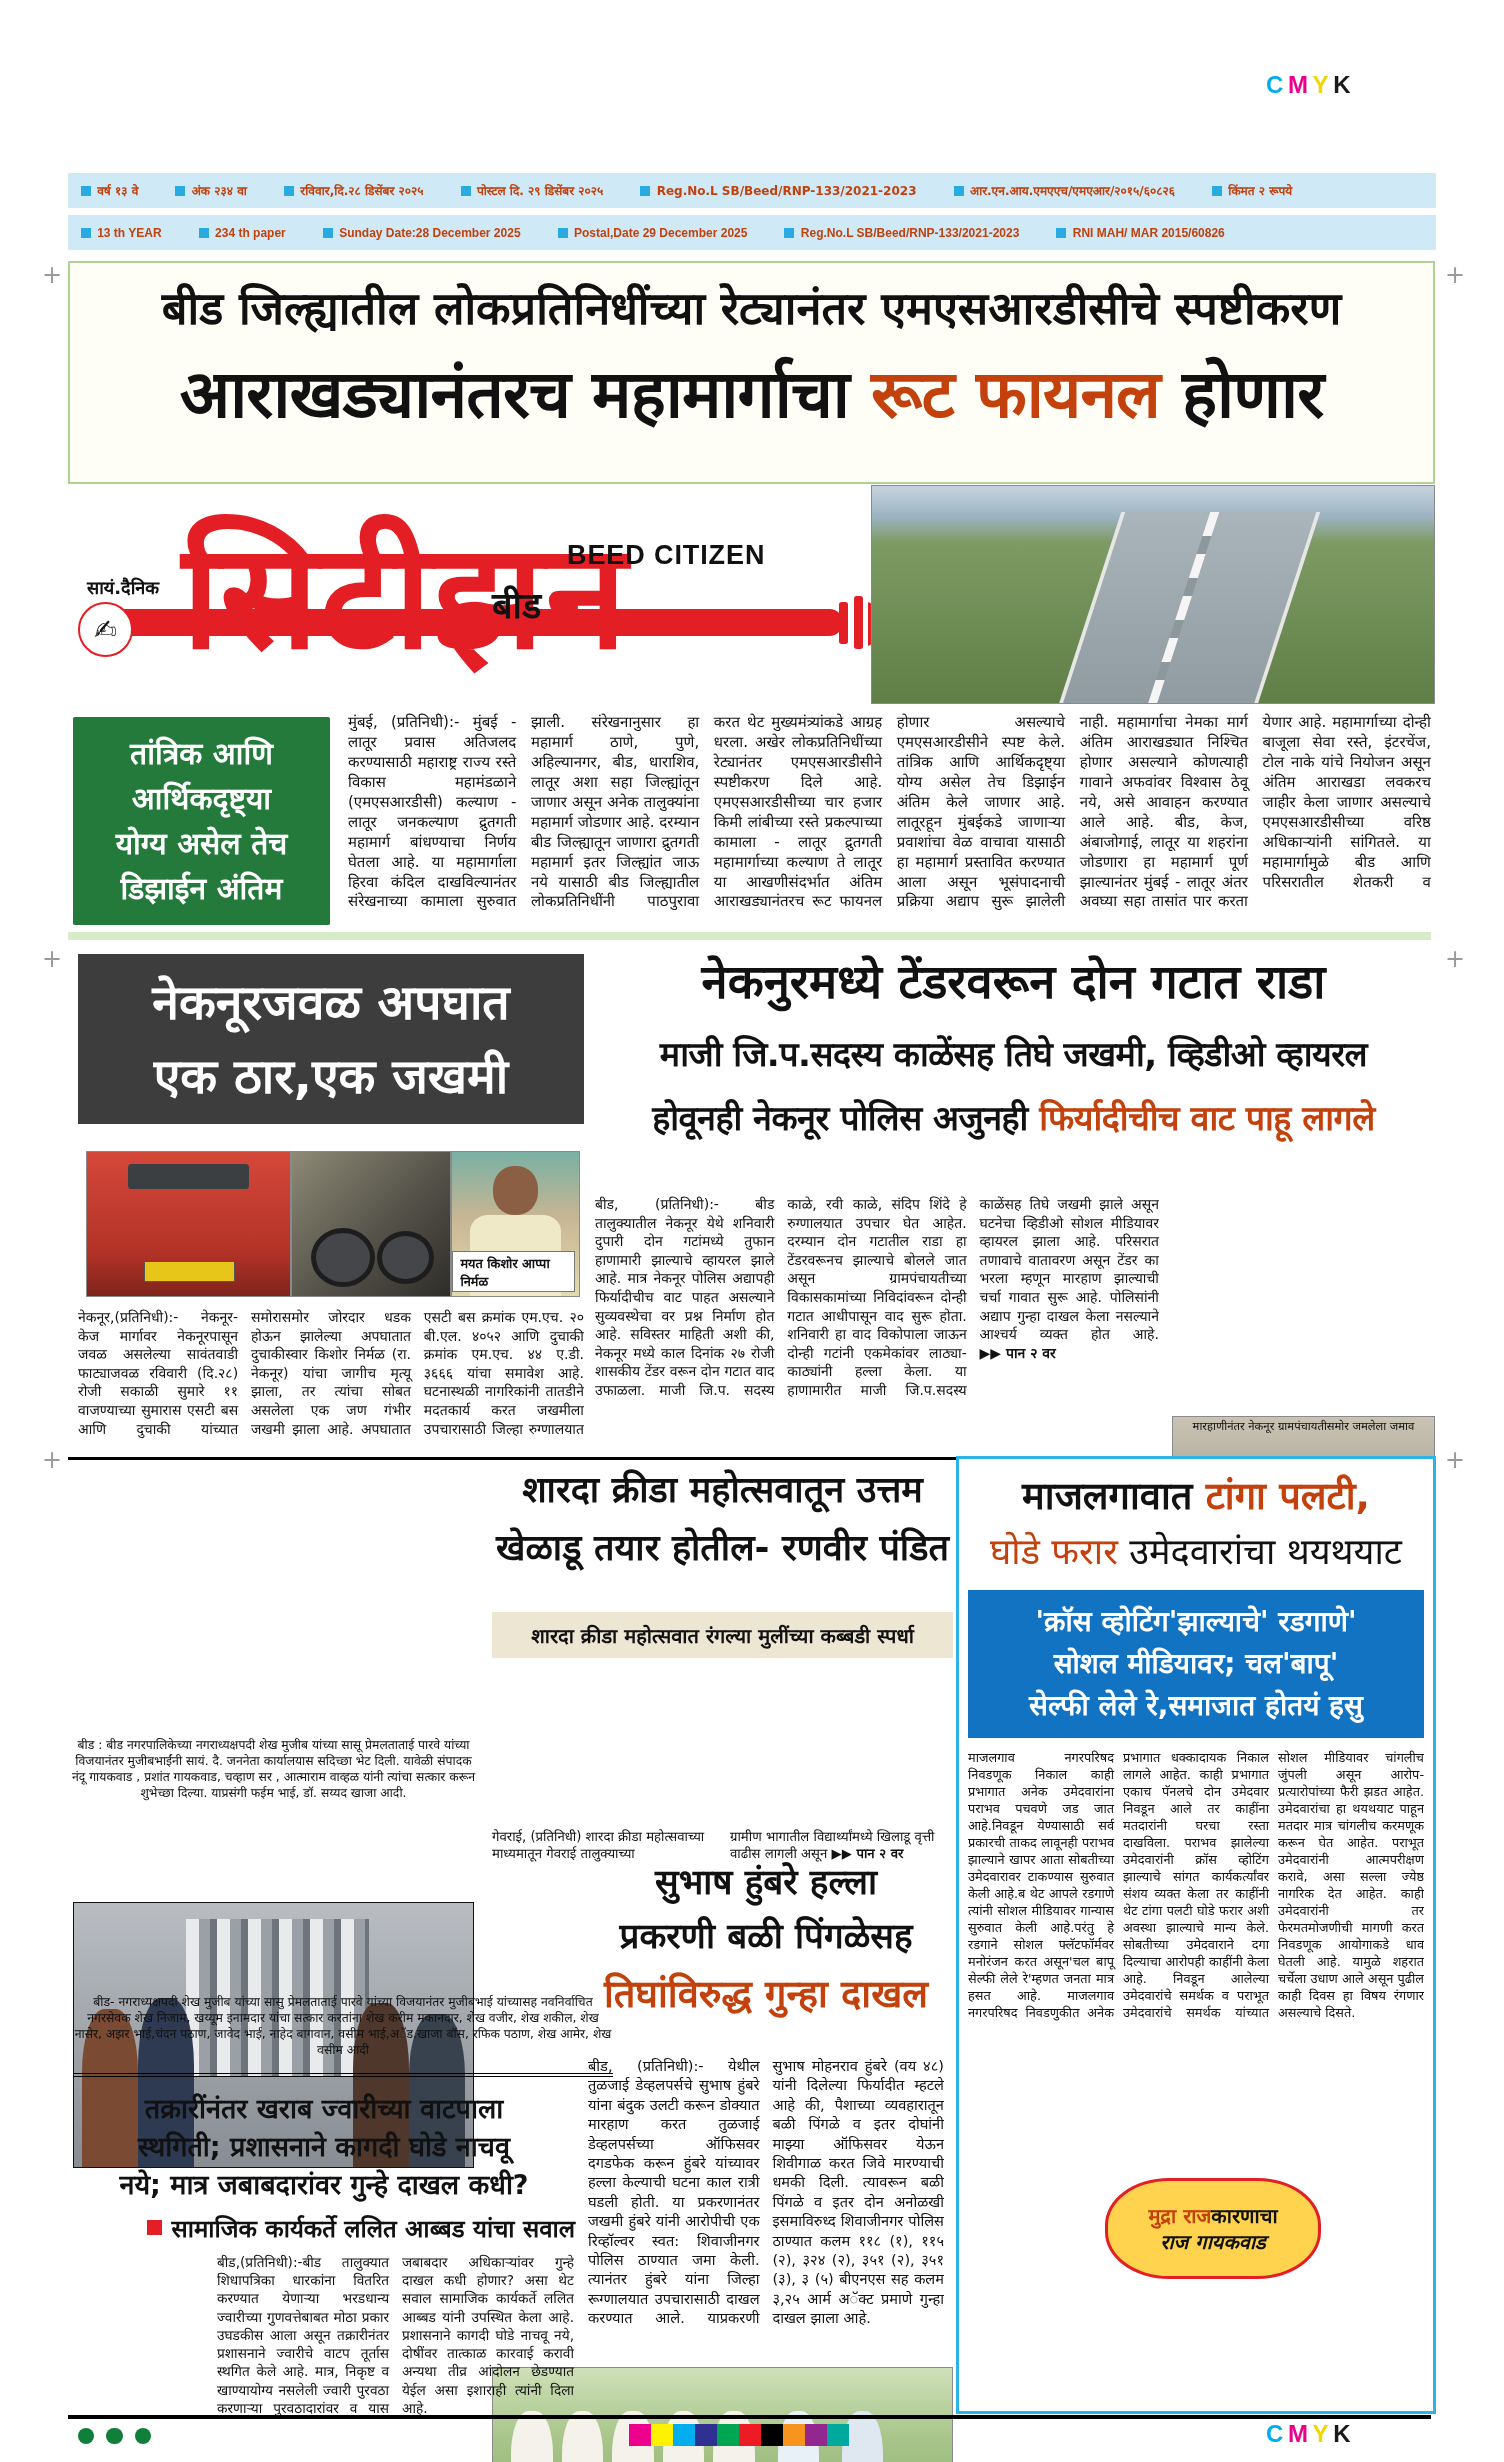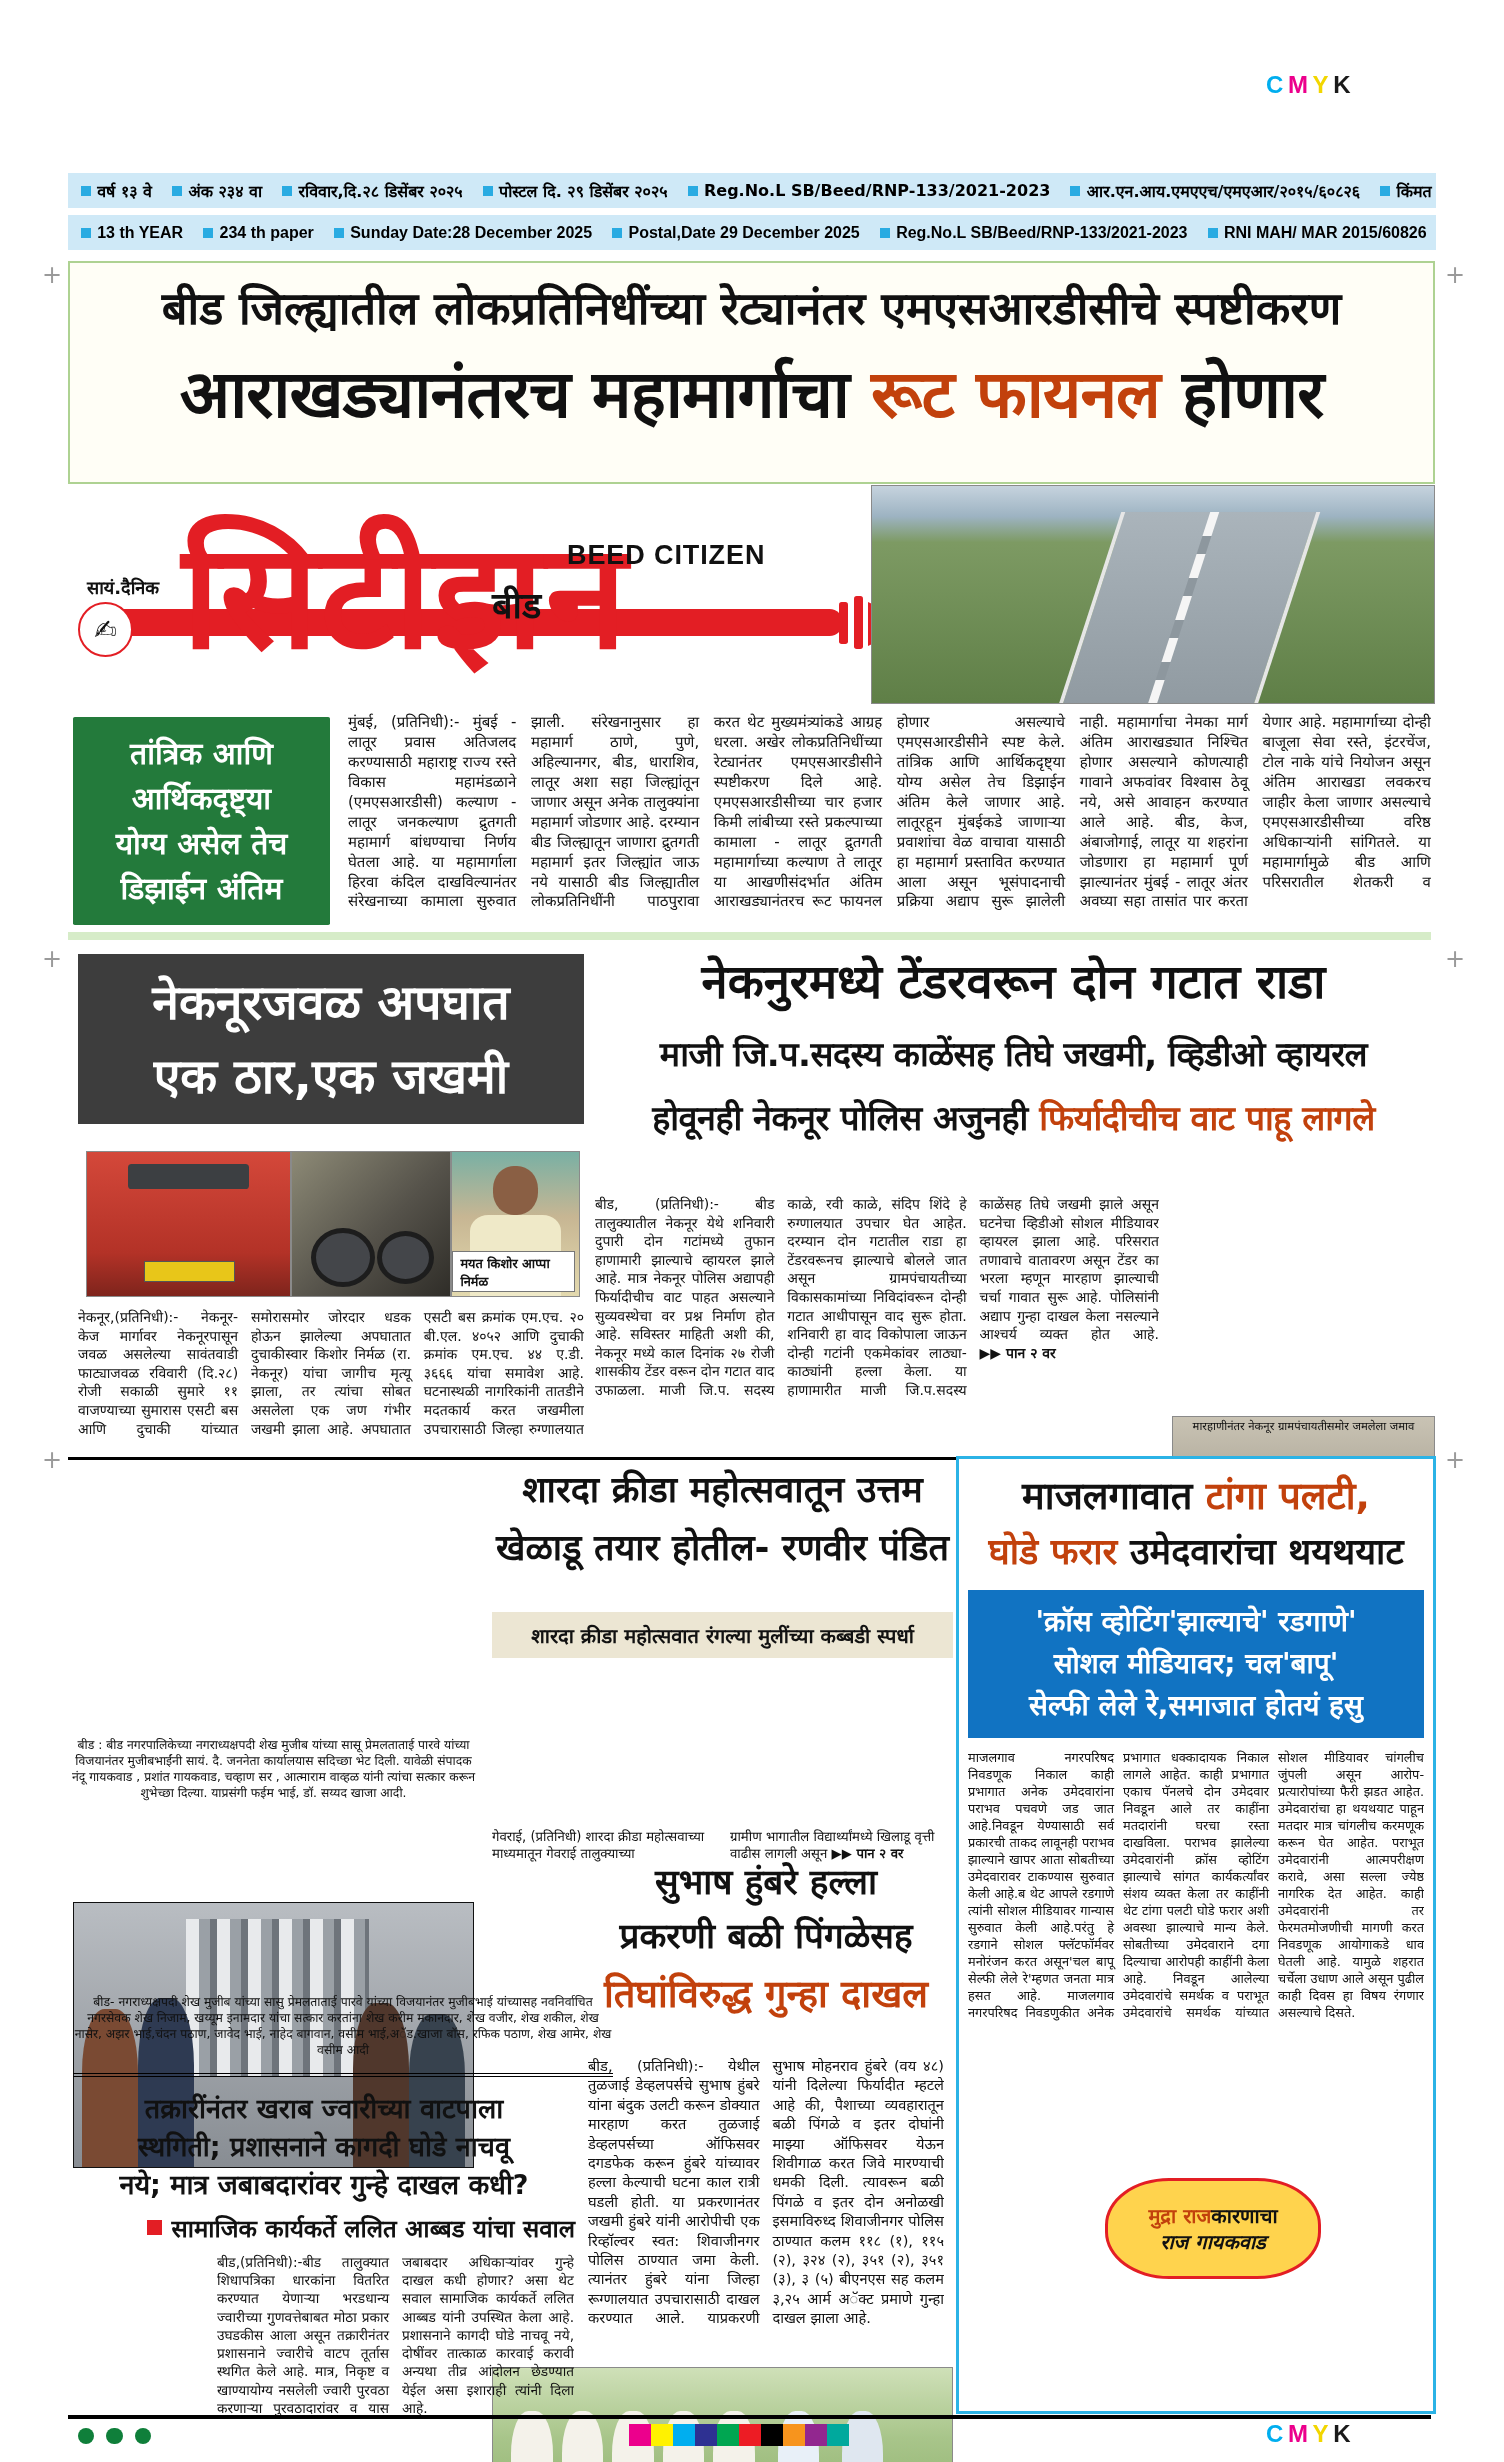--- a/index.html
+++ b/index.html
@@ -13,21 +13,21 @@
 
   
   .crop{color:#9a9a9a;font-size:24px;line-height:1;}
 
   
   .cmyk{font-weight:800;font-size:24px;letter-spacing:4.6px;font-family:"Liberation Sans",sans-serif;}
   .c-c{color:#00aeef;} .c-m{color:#ec008c;} .c-y{color:#f2d600;} .c-k{color:#1a1a1a;}
 
   
   .inforow{background:#cfe9f7;display:flex;align-items:center;padding:0 12.8px;height:35px;
-           font-weight:bold;font-size:16px;color:#000000;gap:20px;overflow:hidden;}
+           font-weight:bold;font-size:12px;color:#c2410c;gap:37px;overflow:hidden;}
   .it{white-space:nowrap;display:inline-flex;align-items:center;}
   .it::before{content:"";display:inline-block;width:10px;height:10px;background:#29abe2;margin-right:6.4px;flex:none;}
 
   
   .leadbox{border:2.7px solid #aed292;background:#fffef6;text-align:center;overflow:hidden;}
   .h1a{font-size:45px;font-weight:800;margin-top:12.8px;}
   .h1b{font-size:66px;font-weight:800;margin-top:9px;letter-spacing:-0.9px;}
 
   
   .edition{font-size:18px;font-weight:bold;}
@@ -255,21 +255,21 @@
     <span style="width:15.5px;height:15.5px;background:#e31e24;display:inline-block;"></span>
     <span style="font-size:24px;font-weight:800;" class="nw">सामाजिक कार्यकर्ते ललित आब्बड यांचा सवाल</span>
   </div>
 
   <div class="abs bodytxt cols2" style="left:217px;top:2253px;width:357px;height:179px;font-size:13.7px;">बीड,(प्रतिनिधी):-बीड तालुक्यात शिधापत्रिका धारकांना वितरित करण्यात येणाऱ्या भरडधान्य ज्वारीच्या गुणवत्तेबाबत मोठा प्रकार उघडकीस आला असून तक्रारीनंतर प्रशासनाने ज्वारीचे वाटप तूर्तास स्थगित केले आहे. मात्र, निकृष्ट व खाण्यायोग्य नसलेली ज्वारी पुरवठा करणाऱ्या पुरवठादारांवर व यास जबाबदार अधिकाऱ्यांवर गुन्हे दाखल कधी होणार? असा थेट सवाल सामाजिक कार्यकर्ते ललित आब्बड यांनी उपस्थित केला आहे. प्रशासनाने कागदी घोडे नाचवू नये, दोषींवर तात्काळ कारवाई करावी अन्यथा तीव्र आंदोलन छेडण्यात येईल असा इशाराही त्यांनी दिला आहे.</div>
 
   <div class="abs cyanframe" style="left:956px;top:1456px;width:480px;height:958px;">
     <div class="ctr nw" style="font-size:38px;font-weight:800;line-height:1.5;">
       <span>माजलगावात </span><span class="red">टांगा पलटी,</span>
     </div>
-    <div class="ctr nw" style="font-size:36px;font-weight:700;line-height:1.5;">
+    <div class="ctr nw" style="font-size:36px;font-weight:400;line-height:1.5;">
       <span class="red">घोडे फरार </span><span>उमेदवारांचा थयथयाट</span>
     </div>
     <div class="bluebox" style="margin-top:11px;">
       <div class="nw">'क्रॉस व्होटिंग'झाल्याचे' रडगाणे'</div>
       <div class="nw">सोशल मीडियावर; चल'बापू'</div>
       <div class="nw">सेल्फी लेले रे,समाजात होतयं हसु</div>
     </div>
     <div style="position:relative;margin-top:11px;height:602px;">
       <div class="bodytxt cols3" style="height:602px;font-size:12.8px;column-gap:9px;">माजलगाव नगरपरिषद निवडणूक निकाल काही प्रभागात अनेक उमेदवारांना पराभव पचवणे जड जात आहे.निवडून येण्यासाठी सर्व प्रकारची ताकद लावूनही पराभव झाल्याने खापर आता सोबतीच्या उमेदवारावर टाकण्यास सुरुवात केली आहे.ब थेट आपले रडगाणे त्यांनी सोशल मीडियावर गान्यास सुरुवात केली आहे.परंतु हे रडगाने सोशल फ्लॅटफॉर्मवर मनोरंजन करत असून'चल बापू सेल्फी लेले रे'म्हणत जनता मात्र हसत आहे. माजलगाव नगरपरिषद निवडणुकीत अनेक प्रभागात धक्कादायक निकाल लागले आहेत. काही प्रभागात एकाच पॅनलचे दोन उमेदवार निवडून आले तर काहींना मतदारांनी घरचा रस्ता दाखविला. पराभव झालेल्या उमेदवारांनी क्रॉस व्होटिंग झाल्याचे सांगत कार्यकर्त्यांवर संशय व्यक्त केला तर काहींनी थेट टांगा पलटी घोडे फरार अशी अवस्था झाल्याचे मान्य केले. सोबतीच्या उमेदवाराने दगा दिल्याचा आरोपही काहींनी केला आहे. निवडून आलेल्या उमेदवारांचे समर्थक व पराभूत उमेदवारांचे समर्थक यांच्यात सोशल मीडियावर चांगलीच जुंपली असून आरोप-प्रत्यारोपांच्या फैरी झडत आहेत. उमेदवारांचा हा थयथयाट पाहून मतदार मात्र चांगलीच करमणूक करून घेत आहेत. पराभूत उमेदवारांनी आत्मपरीक्षण करावे, असा सल्ला ज्येष्ठ नागरिक देत आहेत. काही उमेदवारांनी तर फेरमतमोजणीची मागणी करत निवडणूक आयोगाकडे धाव घेतली आहे. यामुळे शहरात चर्चेला उधाण आले असून पुढील काही दिवस हा विषय रंगणार असल्याचे दिसते.</div>
       <div class="bubble" style="left:137px;top:429px;width:210px;height:95px;">

